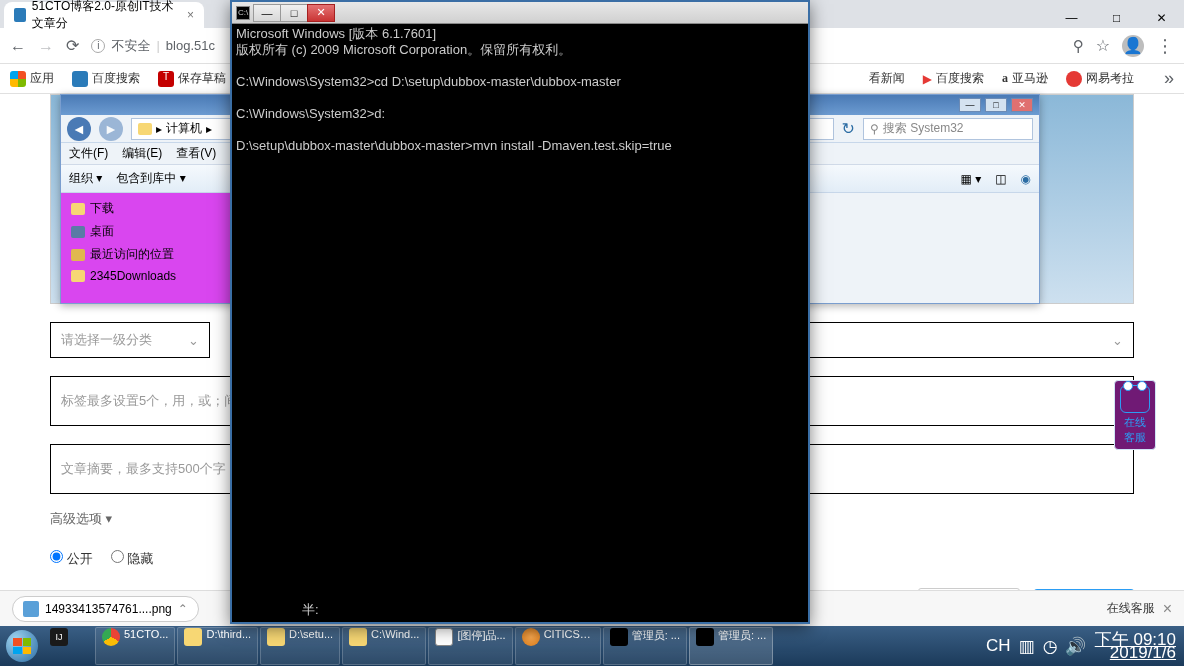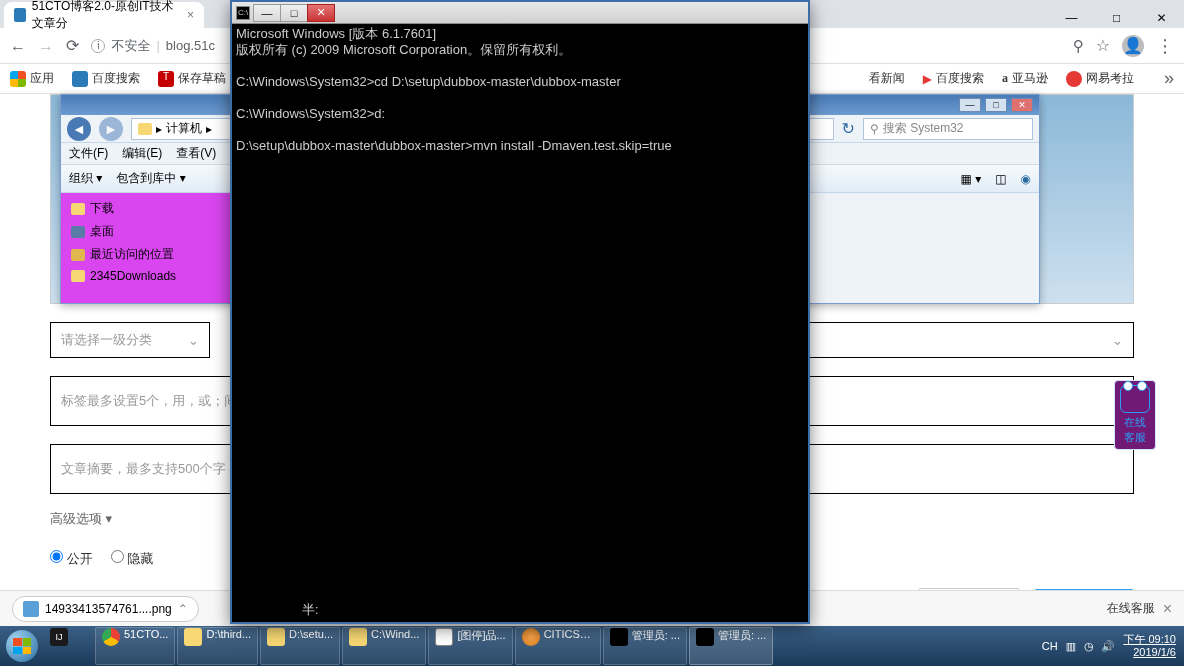--- a/index.html
+++ b/index.html
@@ -74,21 +74,21 @@
 .win-flag{width:18px;height:16px;display:grid;grid-template-columns:1fr 1fr;grid-template-rows:1fr 1fr;gap:1px;}
 .win-flag span:nth-child(1){background:#f25022;}
 .win-flag span:nth-child(2){background:#7fba00;}
 .win-flag span:nth-child(3){background:#00a4ef;}
 .win-flag span:nth-child(4){background:#ffb900;}
 .task-item { height: 38px; min-width: 50px; padding: 0 6px; display: flex; align-items: flex-start; gap: 4px; font-size: 11px; color: #fff; cursor: pointer; border:1px solid transparent; border-radius:2px; margin:0 1px;}
 .task-item.active{background:rgba(255,255,255,.15);border-color:rgba(255,255,255,.3);}
 .task-item.running{background:rgba(255,255,255,.08);border-color:rgba(255,255,255,.2);}
 .task-ico{width:18px;height:18px;border-radius:3px;flex-shrink:0;}
 .task-label{max-width:50px;overflow:hidden;white-space:nowrap;text-overflow:ellipsis;}
-.tray { margin-left: auto; display: flex; align-items: center; gap: 8px; padding-right: 6px; color: #fff; font-size: 11px; }
+.tray { margin-left: auto; display: flex; align-items: center; gap: 8px; padding-right: 6px; color: #fff; font-size: 17px; }
 .tray .clock{text-align:right;line-height:13px;text-decoration:underline;}
 
 
 .float-cs { position: absolute; right: 28px; top: 380px; width: 42px; background: #701a75; border: 1px solid #d0e6f7; border-radius: 4px; padding: 4px; text-align: center; font-size: 11px; color: #2b9df4; z-index:5;}
 .float-cs .bear{width:30px;height:28px;border:1px solid #2b9df4;border-radius:6px;margin:0 auto 2px;position:relative;}
 .float-cs .bear::before,.float-cs .bear::after{content:"";position:absolute;width:8px;height:8px;border:1px solid #2b9df4;border-radius:50%;top:-5px;background:#fff;}
 .float-cs .bear::before{left:2px;}.float-cs .bear::after{right:2px;}
 
 .more-dots{color:#5f6368;font-size:18px;cursor:pointer;}
 </style>

